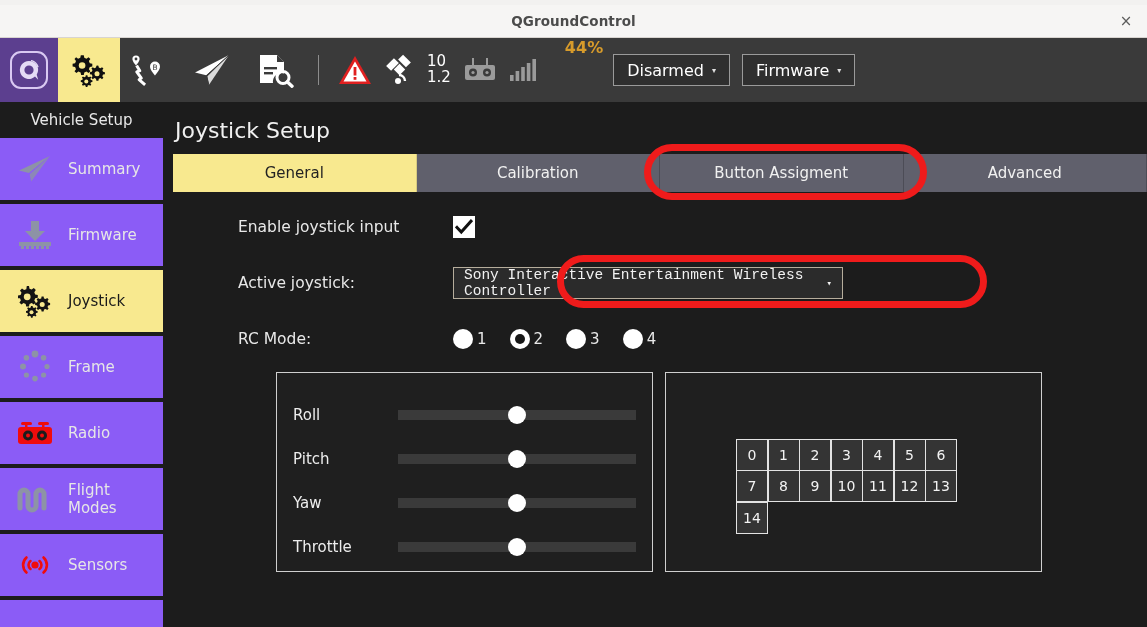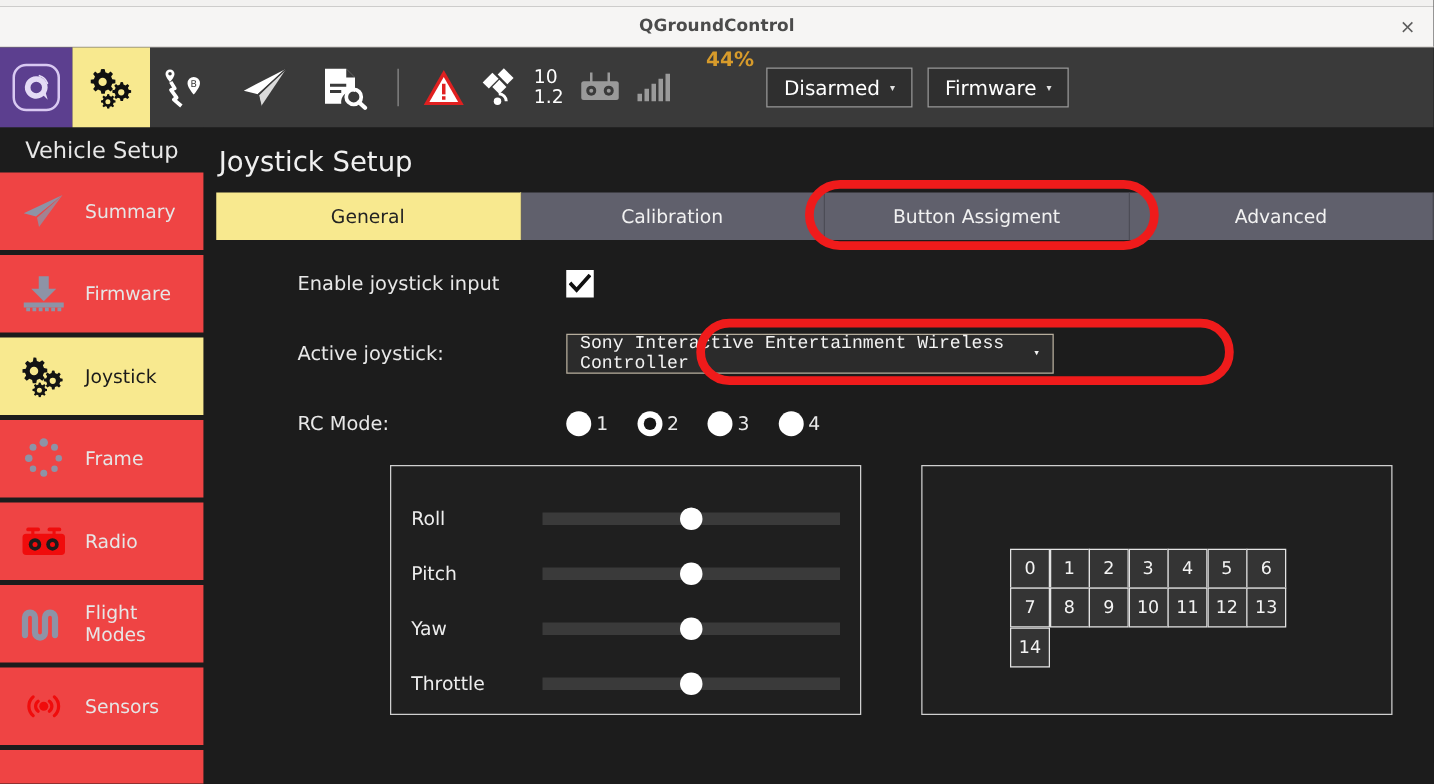--- a/index.html
+++ b/index.html
@@ -81,24 +81,24 @@
     clip-path: polygon(2% 0, 100% 0, 96% 100%, 6% 100%);
   }
 
   
   .sidebar {
     position: absolute; top: 102px; left: 0; width: 163px; height: 525px;
     background: #1c1c1c; overflow: hidden;
   }
   .sb-header {
     height: 36px; display: flex; align-items: center; justify-content: center;
-    font-size: 18px; color: #e8e8e8;
+    font-size: 15px; color: #e8e8e8;
   }
   .sb-item {
-    height: 62px; margin-bottom: 4px; background: #ef4444;
+    height: 62px; margin-bottom: 4px; background: #8b5cf6;
     display: flex; align-items: center; gap: 12px; padding-left: 14px;
     color: #e6e6e6; font-size: 15px; cursor: pointer;
   }
   .sb-item.active { background: #f8e98f; color: #1a1a1a; }
   .sb-icon { width: 42px; height: 40px; display: flex; align-items: center; justify-content: center; flex: none; }
   .sb-item.partial { height: 30px; }
 
   
   .main {
     position: absolute; top: 102px; left: 163px; width: 984px; height: 525px;
@@ -137,21 +137,21 @@
     width: 20px; height: 20px; border-radius: 50%; background: #ffffff;
     display: flex; align-items: center; justify-content: center;
   }
   .radio.sel .dot::after {
     content: ""; width: 10px; height: 10px; border-radius: 50%; background: #171717;
   }
   .radio .num { font-size: 15px; color: #e9e9e9; }
 
   
   .panels { position: absolute; top: 270px; left: 113px; display: flex; gap: 12px; }
-  .panel { border: 1px solid #cfcfcf; background: #1f1f1f; margin-left: 36px; }
+  .panel { border: 1px solid #cfcfcf; background: #1f1f1f; }
   .panel.axes { width: 377px; height: 200px; padding: 20px 16px 10px 16px; }
   .panel.buttons { width: 377px; height: 200px; padding: 14px; }
 
   .axis-row { display: flex; align-items: center; height: 44px; }
   .axis-name { width: 105px; font-size: 15px; color: #ededed; }
   .slider { position: relative; flex: 1; height: 10px; background: #3a3a3a; cursor: pointer; }
   .slider .handle {
     position: absolute; top: 50%; width: 18px; height: 18px; border-radius: 50%;
     background: #ffffff; transform: translate(-50%, -50%);
   }

